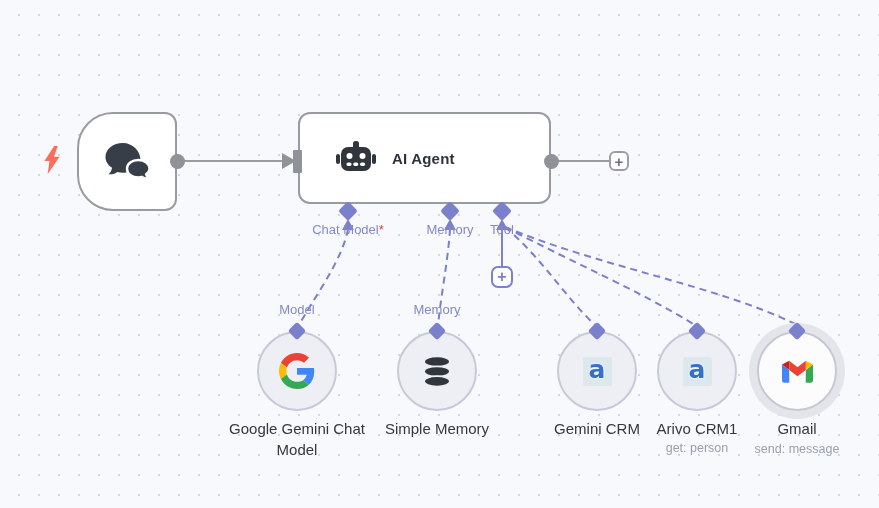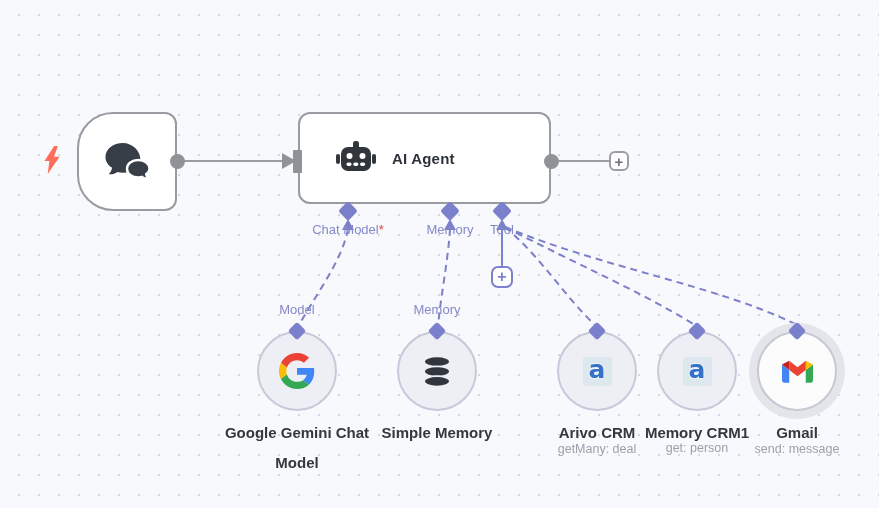--- a/index.html
+++ b/index.html
@@ -56,21 +56,21 @@
 
   .subnode-circle {
     position:absolute; width:80px; height:80px; border-radius:50%;
     background:#edeff5; border:2px solid #c6c9da;
     display:flex; align-items:center; justify-content:center;
   }
   .subnode-circle.gmail { background:#fcfcfd; border-color:#c6c9d3; box-shadow:0 0 0 8px #e3e5eb; }
 
   .node-label {
     position:absolute; transform:translateX(-50%); width:180px; text-align:center;
-    font-size:15px; font-weight:700; color:#33383f; line-height:30px;
+    font-size:15px; font-weight:400; color:#33383f; line-height:21px;
   }
   .trigger-label {
     position:absolute; transform:translateX(-50%); width:180px; text-align:center;
     font-size:15px; font-weight:600; color:#33383f; line-height:20px;
   }
   .sub-label {
     position:absolute; transform:translateX(-50%); width:180px; text-align:center;
     font-size:12.5px; color:#9aa0ab;
   }
 
@@ -183,30 +183,29 @@
   </div>
   <div class="diamond small" style="left:437px; top:331px;"></div>
   <div class="node-label" style="left:437px; top:418px;">Simple Memory</div>
 
   <div class="subnode-circle" style="left:557px; top:331px;">
     <div class="arivo-box">
         <span>a</span>
       </div>
   </div>
   <div class="diamond small" style="left:597px; top:331px;"></div>
-  <div class="node-label" style="left:597px; top:418px;">Arivo CRM</div>
-  <div class="sub-label" style="left:597px; top:442px;">getMany: deal</div>
+  <div class="node-label" style="left:597px; top:418px;">Gemini CRM</div>
 
   <div class="subnode-circle" style="left:657px; top:331px;">
     <div class="arivo-box">
         <span>a</span>
       </div>
   </div>
   <div class="diamond small" style="left:697px; top:331px;"></div>
-  <div class="node-label" style="left:697px; top:418px;">Memory CRM1</div>
+  <div class="node-label" style="left:697px; top:418px;">Arivo CRM1</div>
   <div class="sub-label" style="left:697px; top:441px;">get: person</div>
 
   <div class="subnode-circle gmail" style="left:757px; top:331px;">
     <svg width="31" height="24" viewBox="0 0 49.4 37.25">
       <path fill="#4285f4" d="M3.46 37.25h8.07V17.09L0 8.44v25.35c0 1.91 1.55 3.46 3.46 3.46z"></path>
       <path fill="#34a853" d="M37.87 37.25h8.07c1.91 0 3.46-1.55 3.46-3.46V8.44l-11.53 8.65z"></path>
       <polygon fill="#c5221f" points="0,8.44 11.53,17.09 11.53,2.12"></polygon>
       <polygon fill="#fbbc04" points="49.4,8.44 37.87,17.09 37.87,2.12"></polygon>
       <polygon fill="#ea4335" points="11.53,2.12 24.7,12.5 37.87,2.12 37.87,17.09 24.7,27 11.53,17.09"></polygon>
     </svg>

